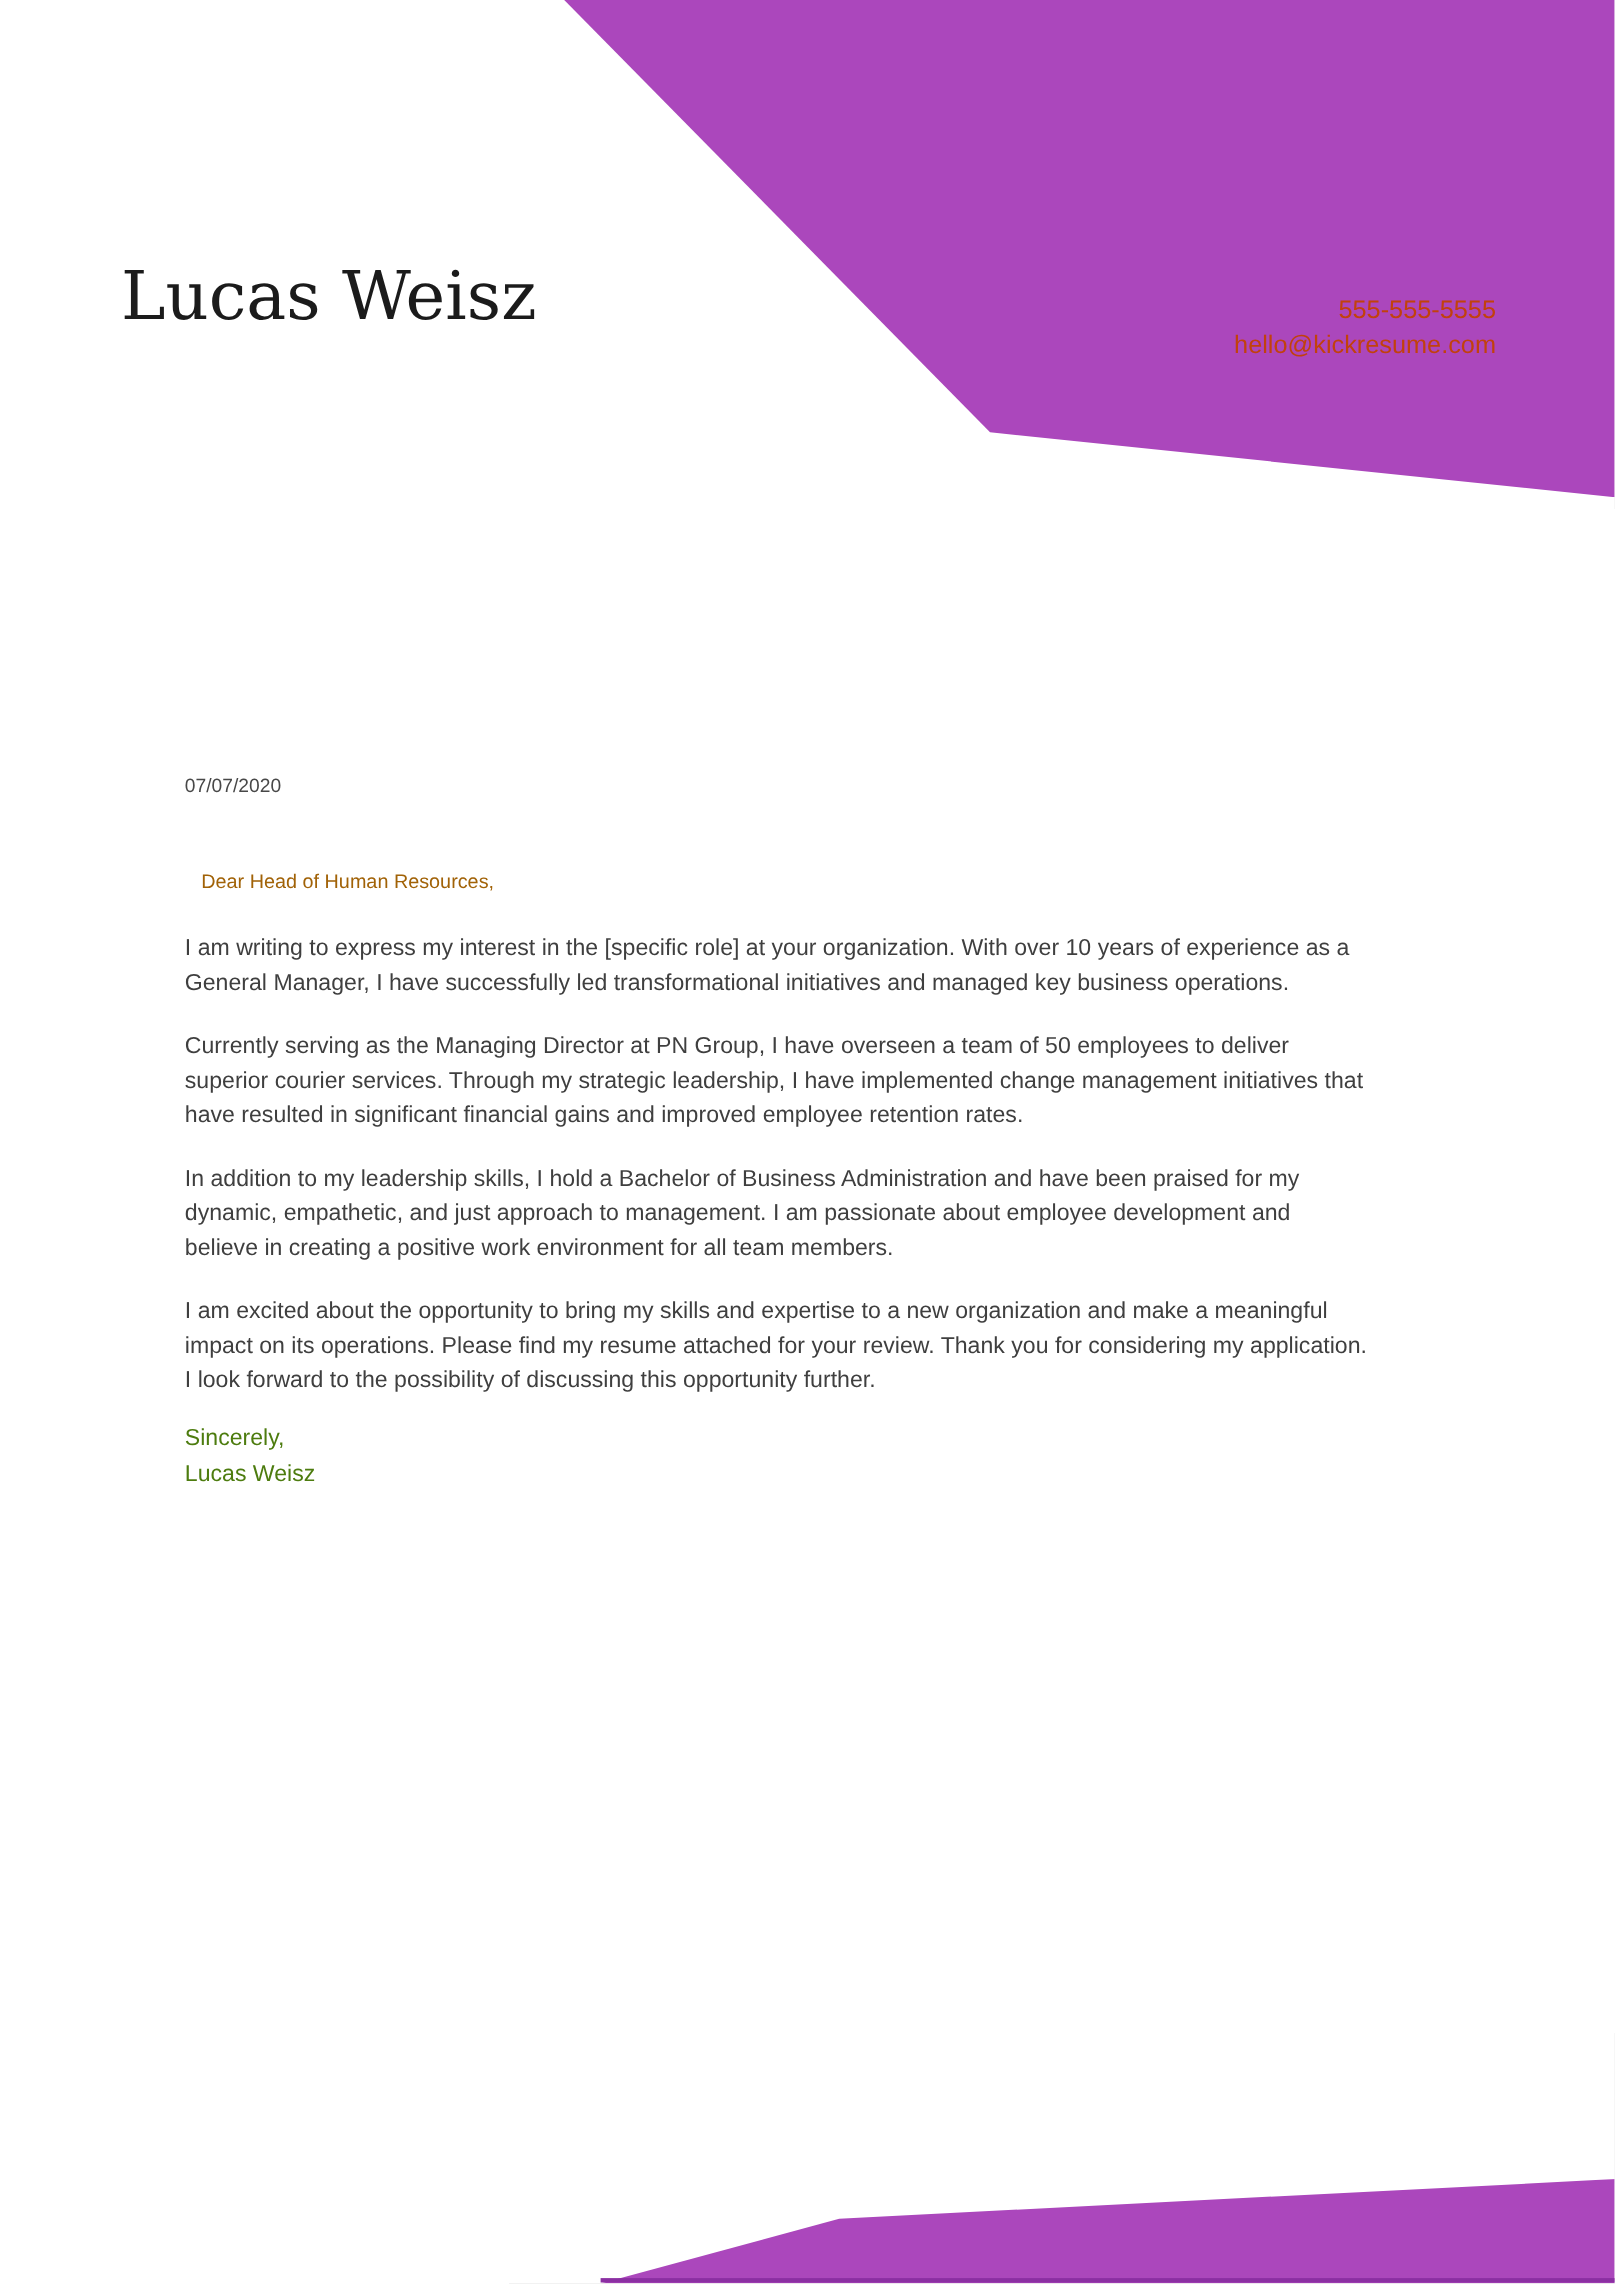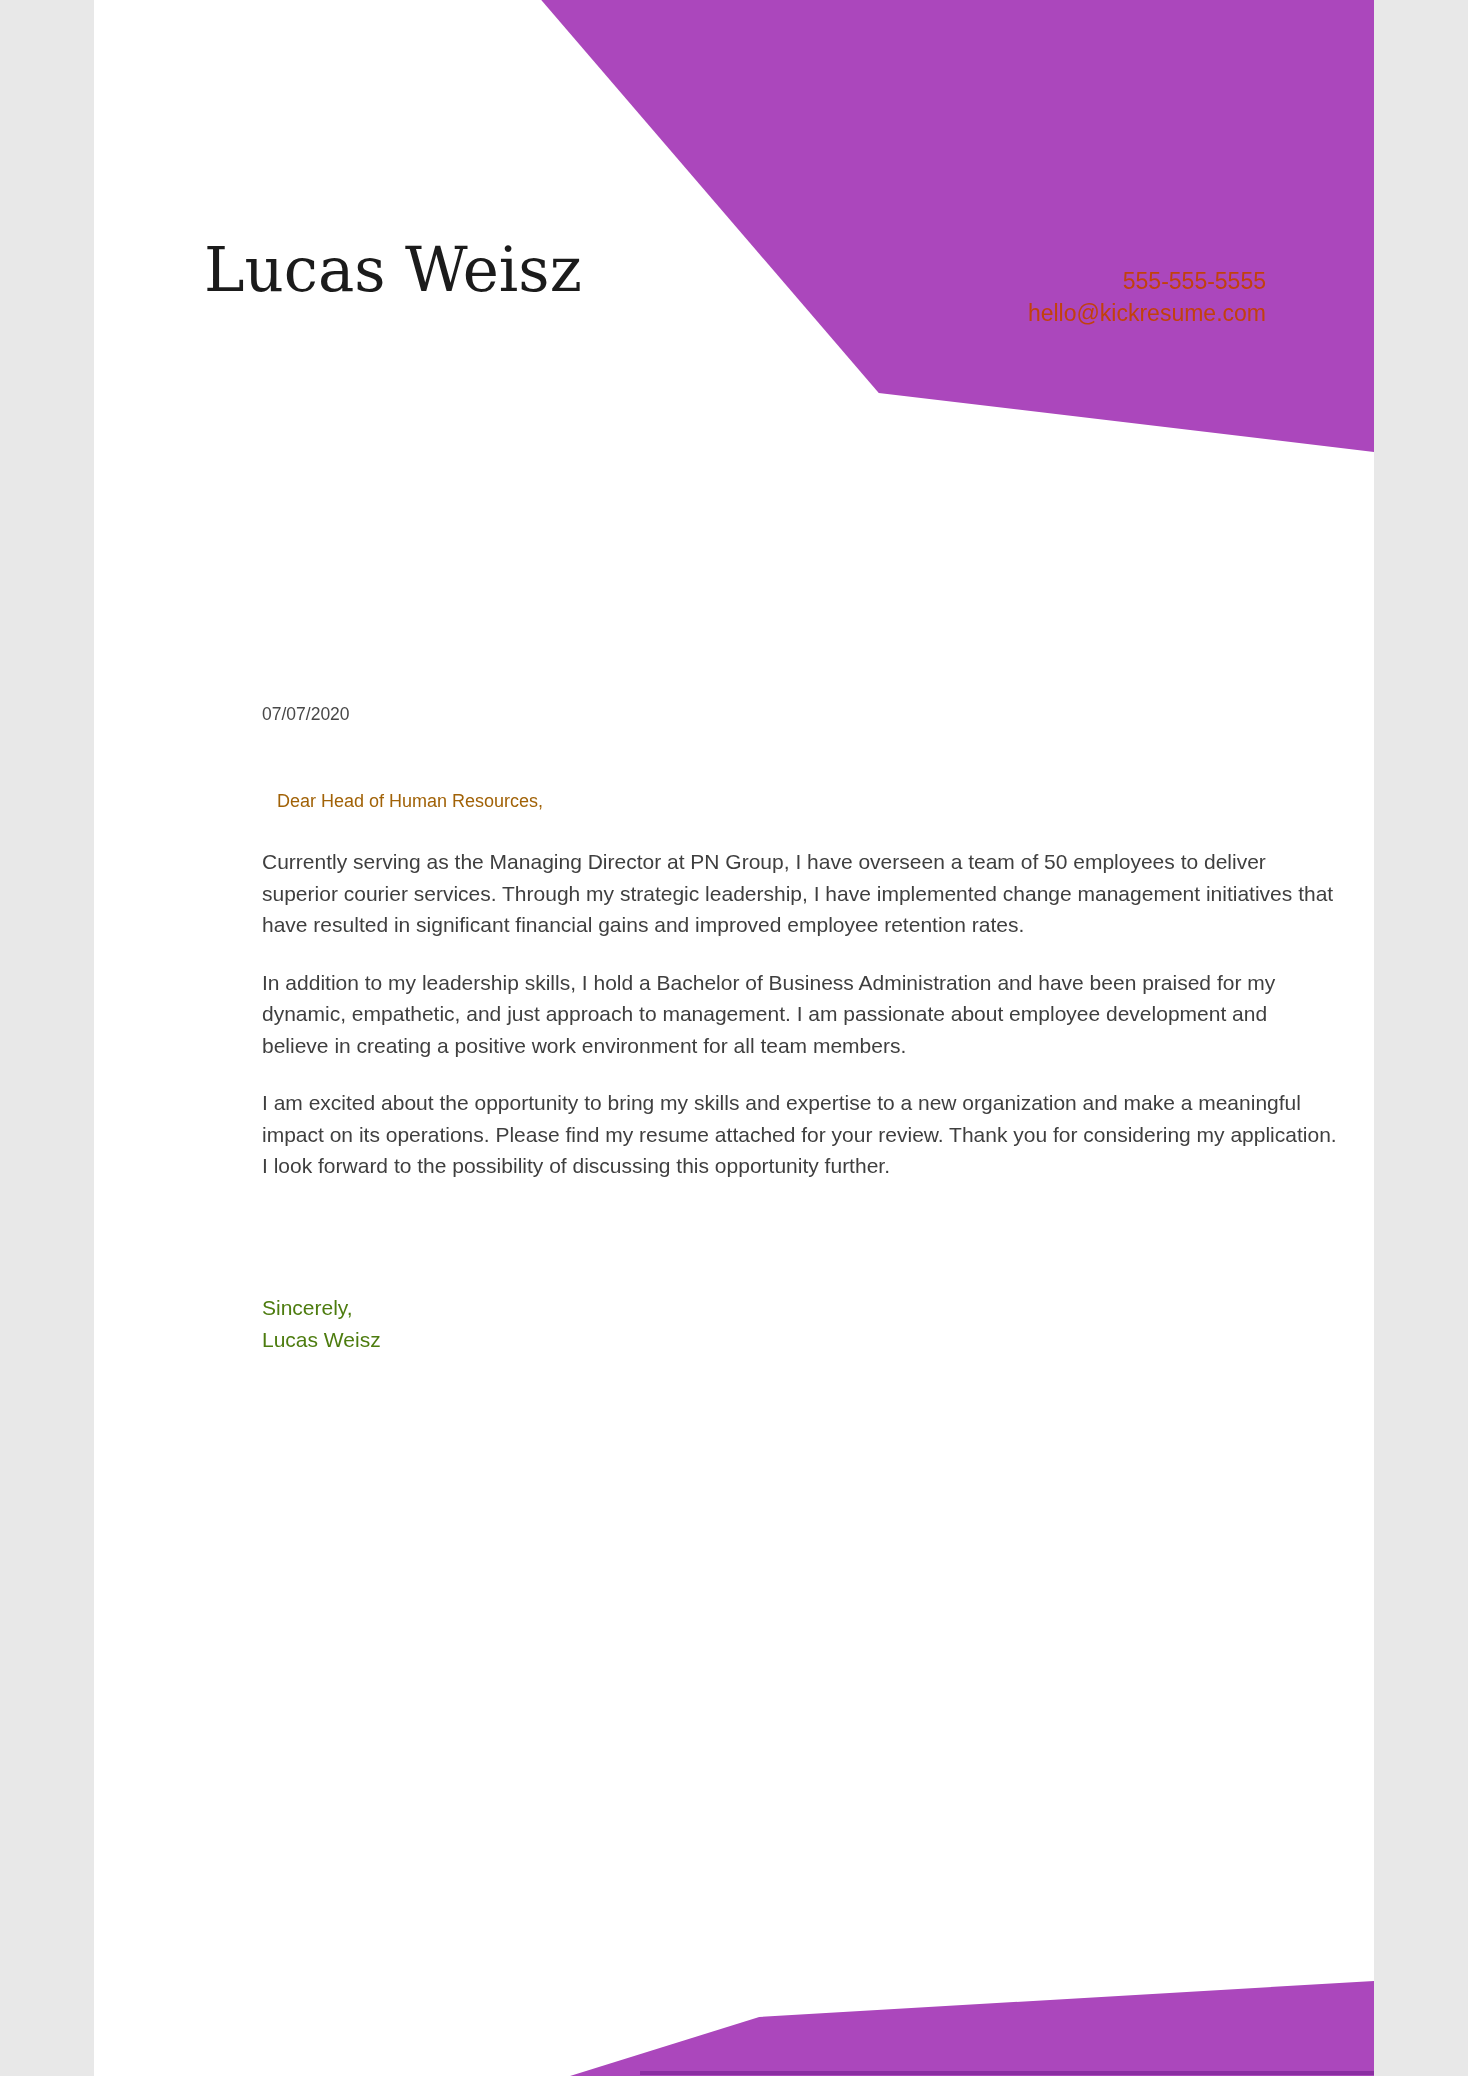--- a/index.html
+++ b/index.html
@@ -1,18 +1,18 @@
 <!DOCTYPE html>
 <html><head>
 <meta charset="utf-8">
 <style>
   html, body { margin: 0; padding: 0; background: #e8e8e8; }
   .page {
     position: relative;
-    width: 1280px;
+    width: 1468px;
     height: 2076px;
     margin: 0 auto;
     background: #ffffff;
     overflow: hidden;
     font-family: "Liberation Sans", sans-serif;
     text-decoration: underline;
   }
 
   
   .accent-top {
@@ -135,20 +135,22 @@
   </div>
 
 
   <div class="meta-block">
     <div class="letter-date">07/07/2020</div>
   </div>
 
   <div class="greeting">Dear Head of Human Resources,</div>
 
   <div class="paragraphs">
+    <p>I am writing to express my interest in the [specific role] at your organization. With over 10 years of experience as a
+General Manager, I have successfully led transformational initiatives and managed key business operations.</p>
     <p>Currently serving as the Managing Director at PN Group, I have overseen a team of 50 employees to deliver
 superior courier services. Through my strategic leadership, I have implemented change management initiatives that
 have resulted in significant financial gains and improved employee retention rates.</p>
     <p>In addition to my leadership skills, I hold a Bachelor of Business Administration and have been praised for my
 dynamic, empathetic, and just approach to management. I am passionate about employee development and
 believe in creating a positive work environment for all team members.</p>
     <p>I am excited about the opportunity to bring my skills and expertise to a new organization and make a meaningful
 impact on its operations. Please find my resume attached for your review. Thank you for considering my application.
 I look forward to the possibility of discussing this opportunity further.</p>
   </div>

